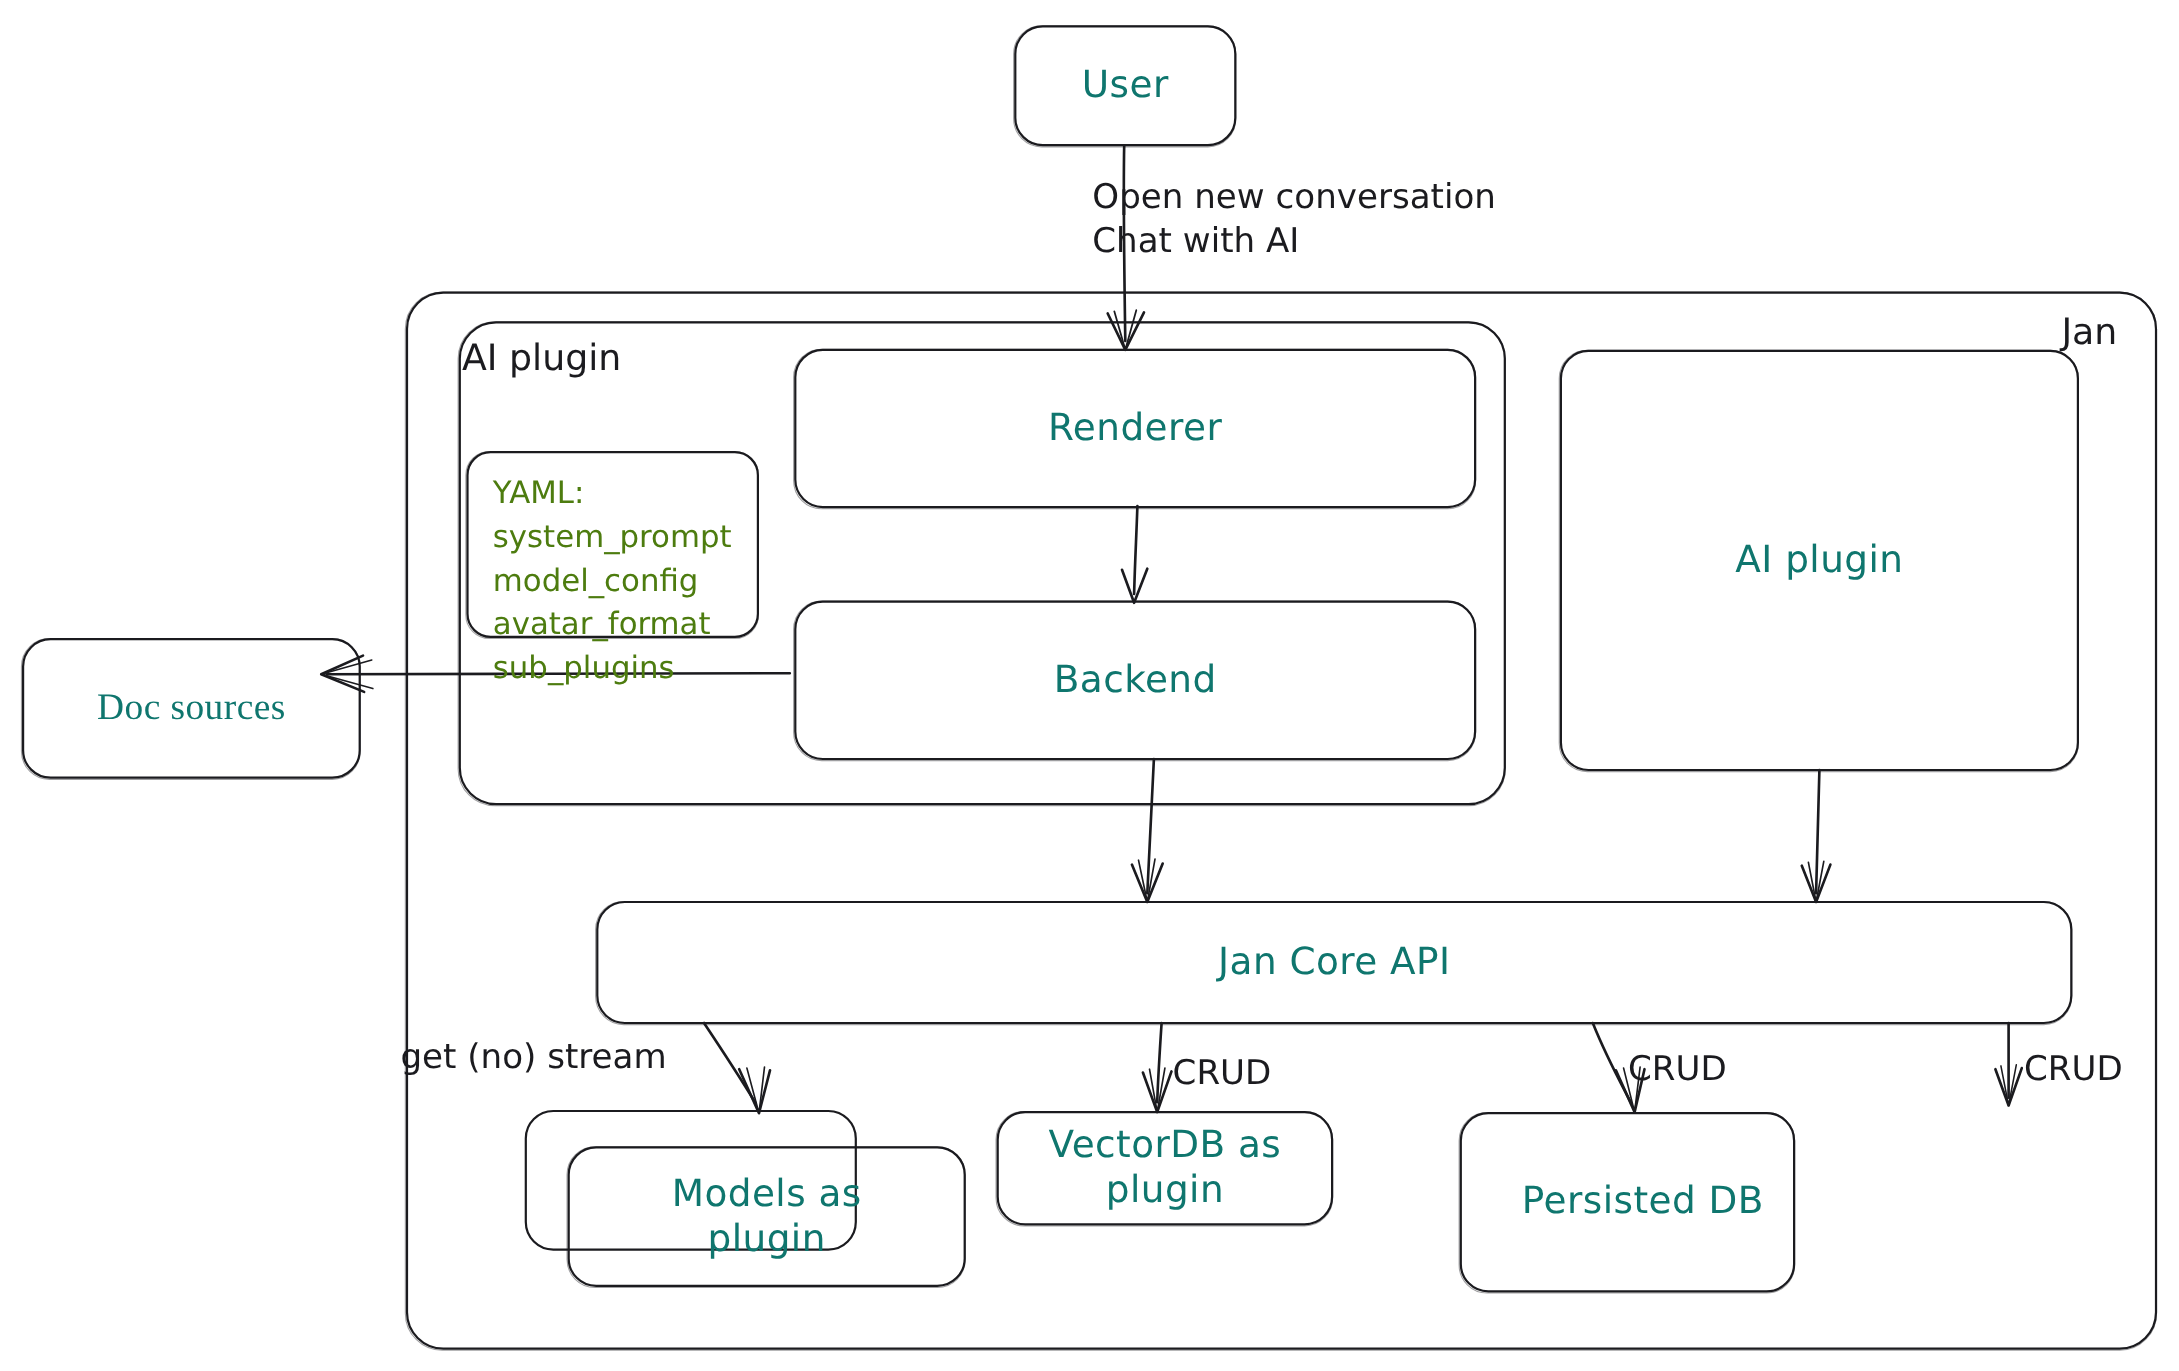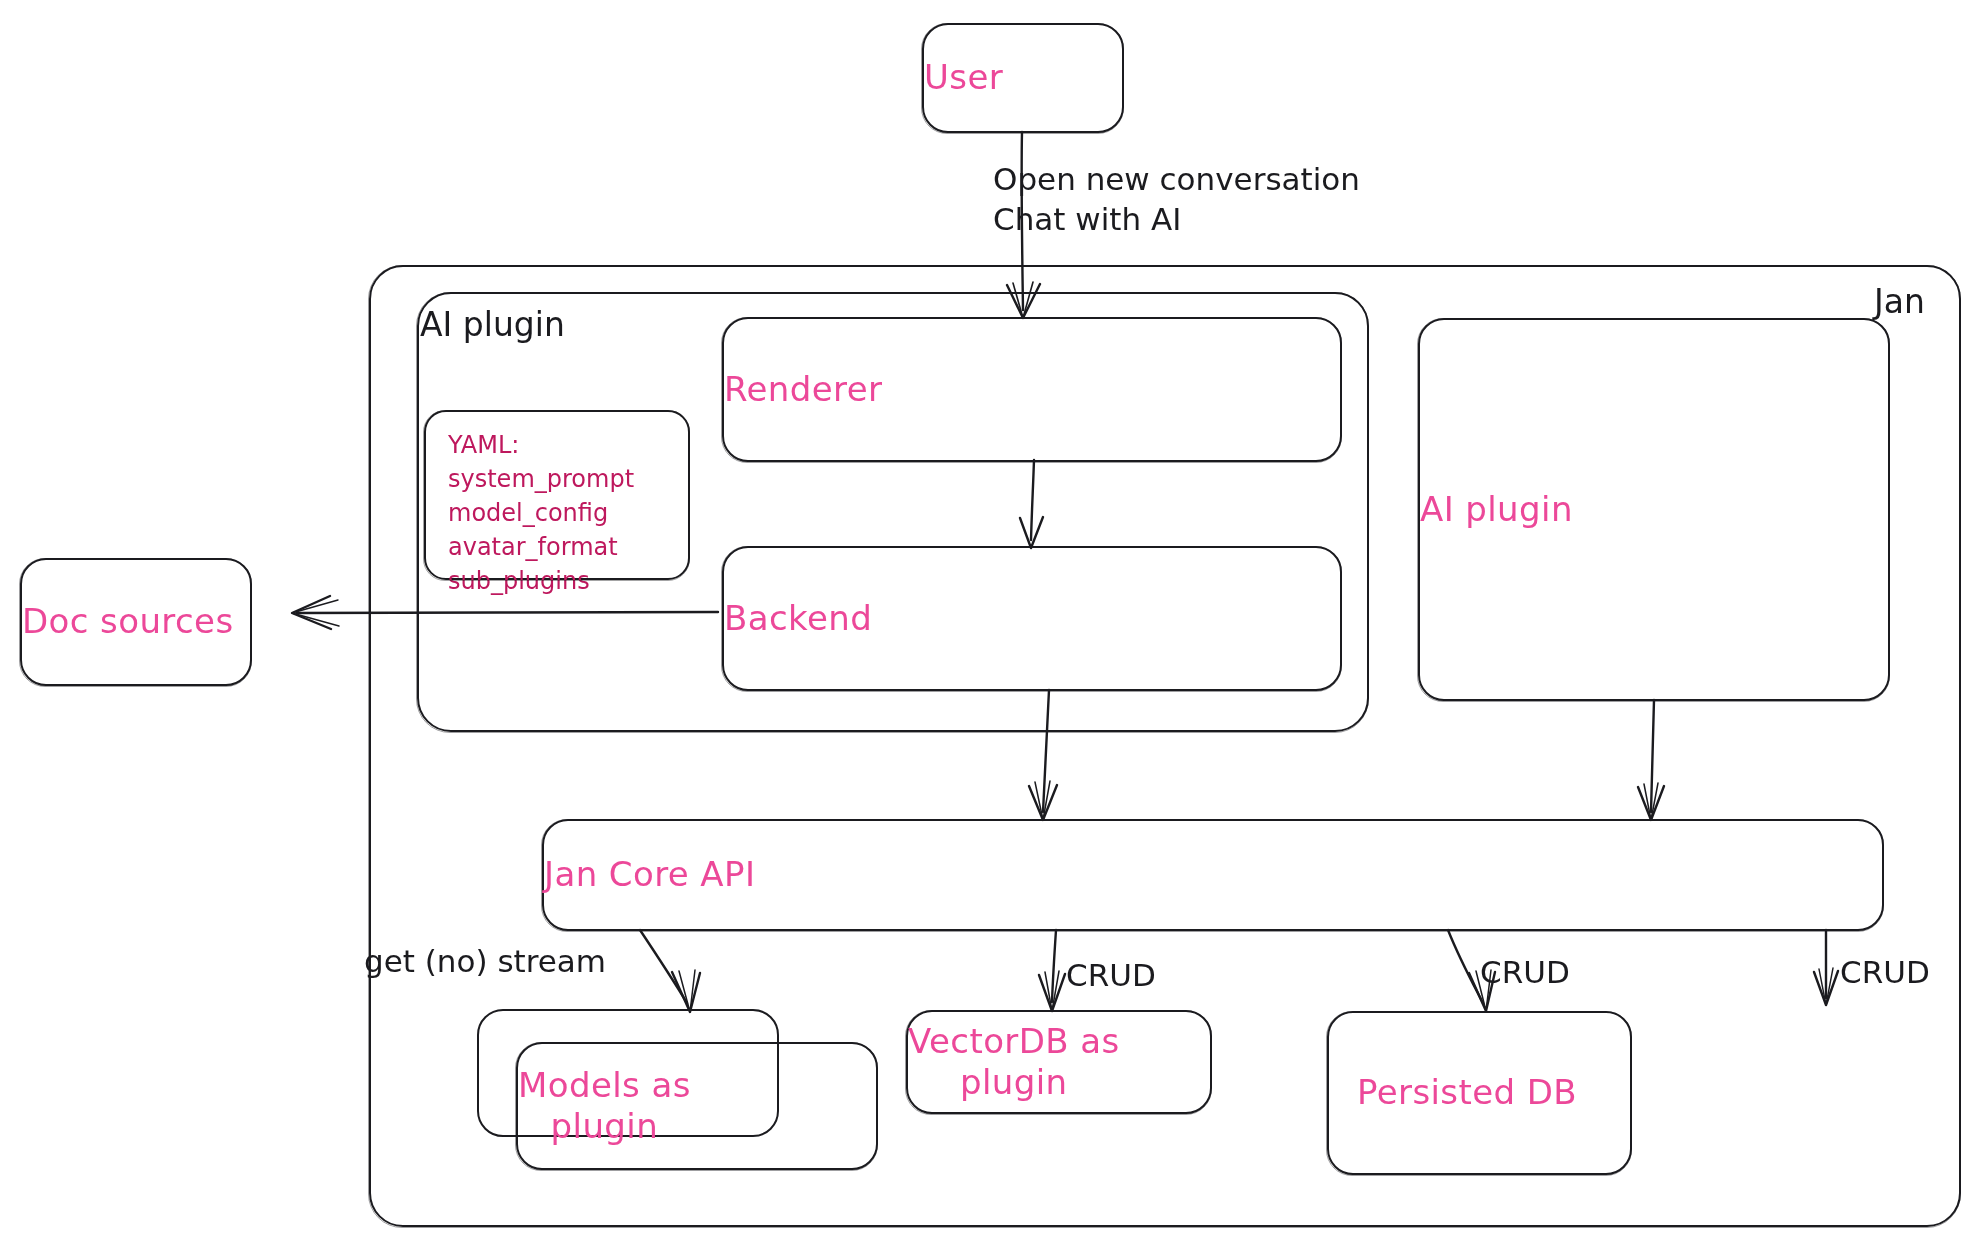--- a/index.html
+++ b/index.html
@@ -19,22 +19,23 @@
     overflow: hidden;
   }
   
   .node, .group {
     position: absolute;
     box-sizing: border-box;
     border: 2.2px solid #1b1b1f;
     background: transparent;
     display: flex;
     align-items: center;
+    justify-content: center;
     text-align: center;
-    color: #ec4899;
+    color: #0f766e;
     line-height: 1.22;
   }
   .node {
     border-radius: 26px;
     font-size: 34px;
     letter-spacing: .4px;
   }
   .group {
     border-radius: 34px;
   }
@@ -59,23 +60,23 @@
     color: #1b1b1f;
     white-space: pre-line;
     line-height: 1.3;
   }
   .yaml-box {
     position: absolute;
     box-sizing: border-box;
     border: 2.2px solid #1b1b1f;
     border-radius: 22px;
     padding: 16px 20px 14px 22px;
-    font-size: 24px;
+    font-size: 28px;
     line-height: 1.42;
-    color: #be185d;
+    color: #4d7c0f;
     text-align: left;
   }
   .yaml-box::after {
     content: "";
     position: absolute;
     left: -3px; top: -2px; right: -2px; bottom: -3px;
     border: 1.1px solid rgba(27,27,31,.40);
     border-radius: inherit;
     pointer-events: none;
   }
@@ -165,21 +166,21 @@
   </div>
 
   <div class="node" style="left:722px; top:546px; width:620px; height:145px;">
     <span>Backend</span>
   </div>
 
   <div class="node" style="left:1418px; top:318px; width:472px; height:383px;">
     <span>AI plugin</span>
   </div>
 
-  <div class="node" style="left:20px; top:558px; width:232px; height:128px;">
+  <div class="node" style="left:20px; top:580px; width:308px; height:128px;font-family:Liberation Serif, serif;">
     <span>Doc sources</span>
   </div>
 
   <div class="node" style="left:542px; top:819px; width:1342px; height:112px;">
     <span>Jan Core API</span>
   </div>
 
   <div class="stack-back" style="left:477px; top:1009px; width:302px; height:128px;"></div>
   <div class="node" style="left:516px; top:1042px; width:362px; height:128px; white-space:pre-line;">
     <span>Models as

